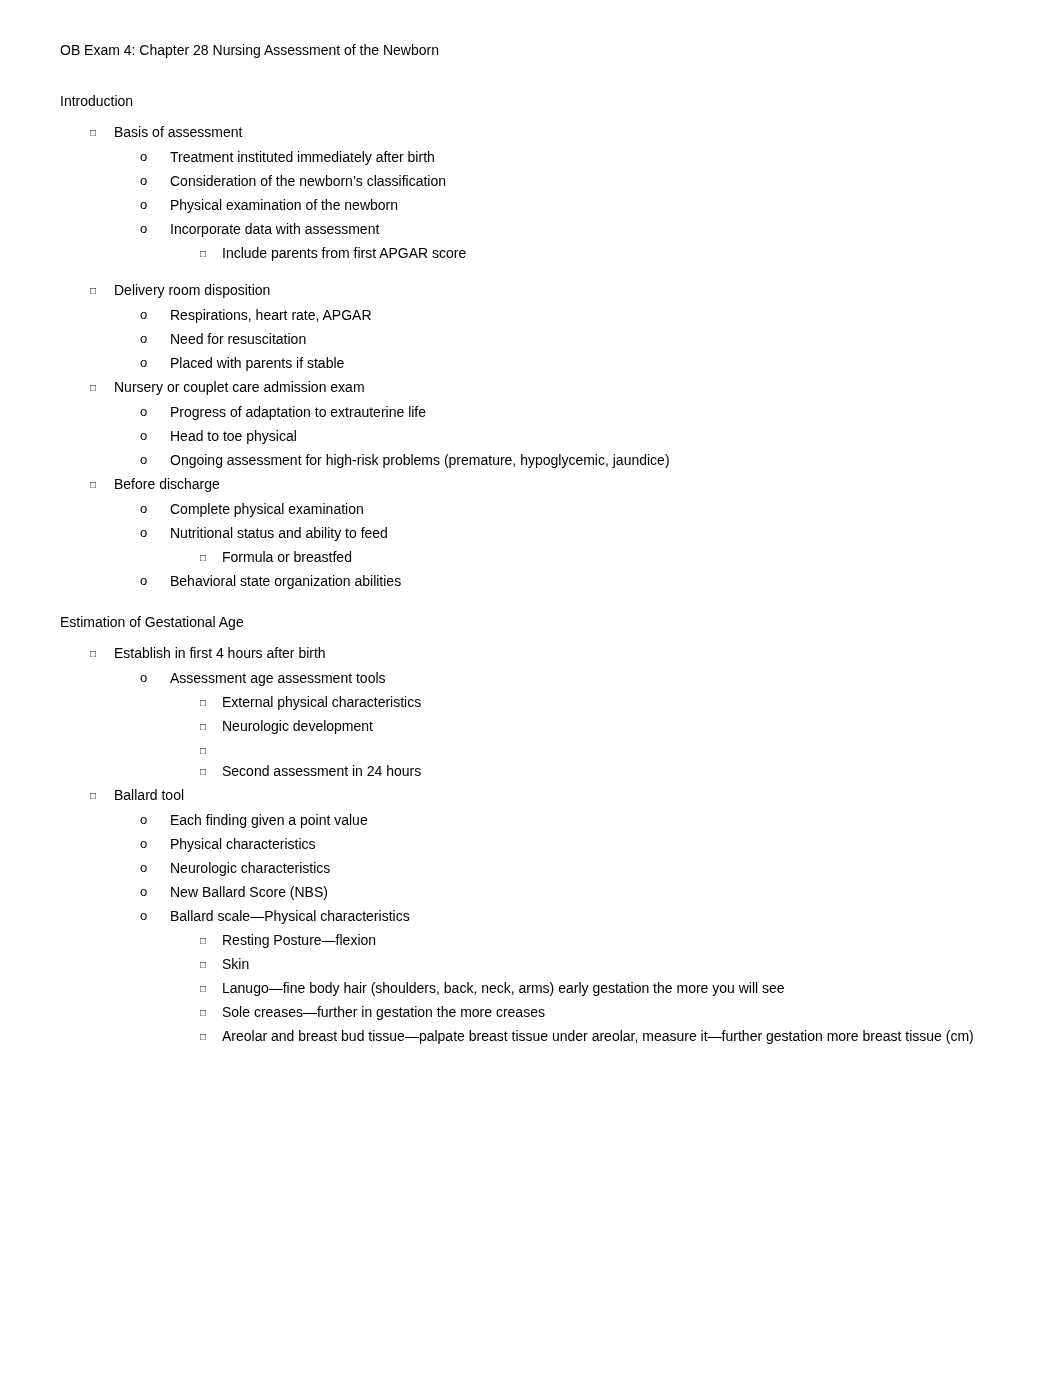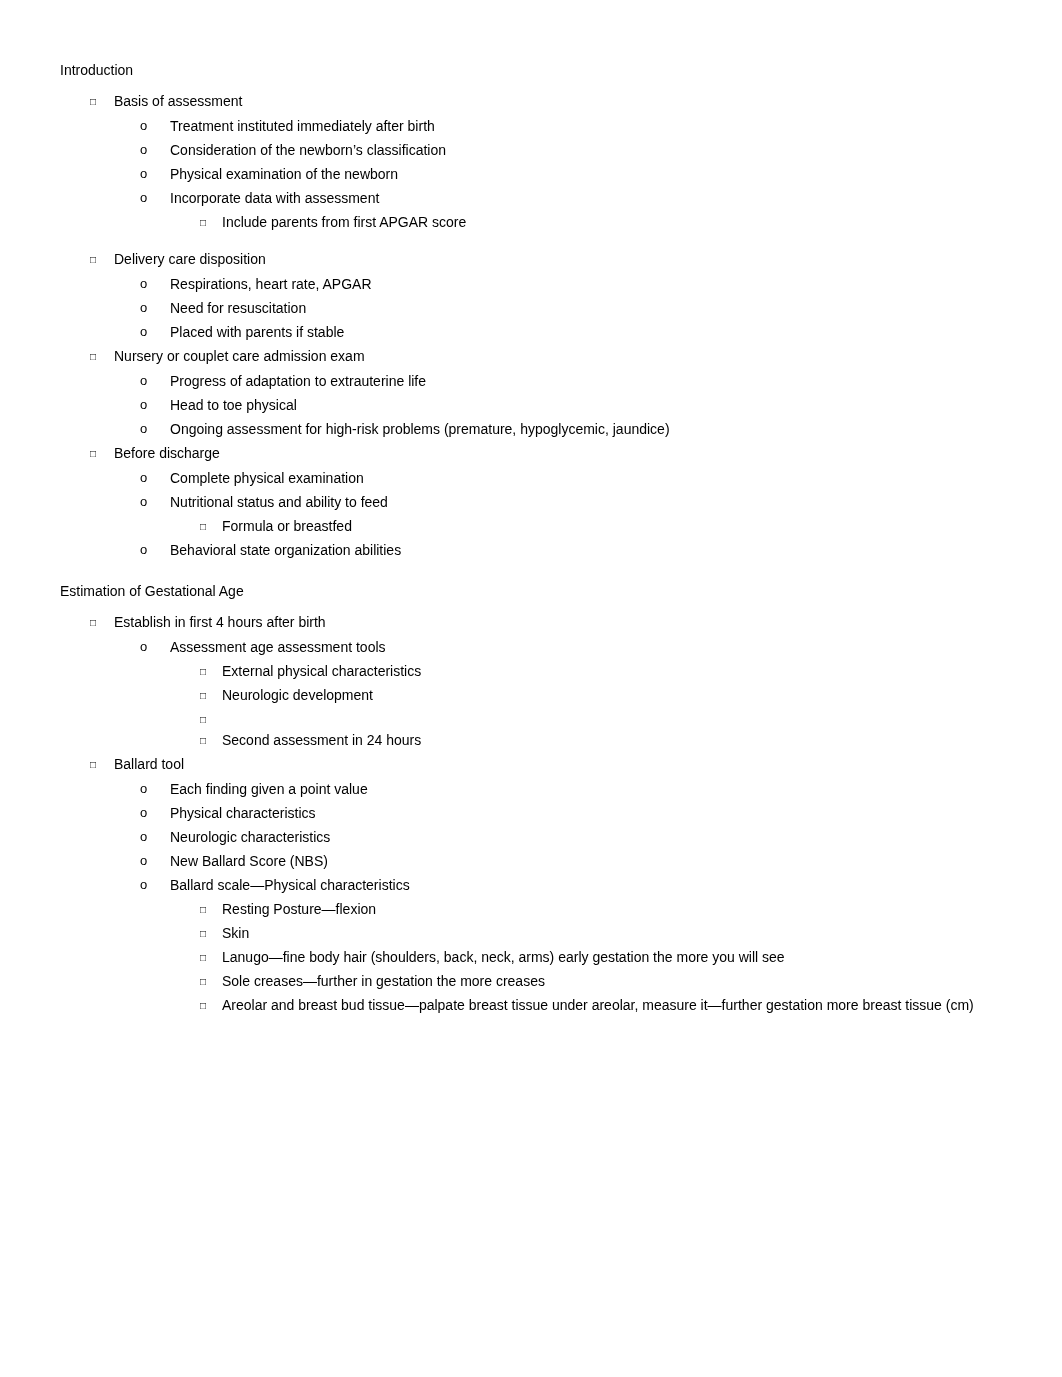--- a/index.html
+++ b/index.html
@@ -73,20 +73,21 @@
     }
 
     .section-gap {
       margin-top: 16px;
     }
   </style>
 </head>
 <body>
 
 <div>
+  <div class="page-title">OB Exam 4: Chapter 28 Nursing Assessment of the Newborn</div>
 
   <div class="section-gap">
     <div class="section-heading">Introduction</div>
 
     <div class="level1">
       <span class="level1-bullet">□</span>
       <span>Basis of assessment</span>
     </div>
     <div class="level2">
       <span class="level2-bullet">o</span>
@@ -107,21 +108,21 @@
     <div class="level3">
       <span class="level3-bullet">□</span>
       <span>Include parents from first APGAR score</span>
     </div>
   </div>
 
   <div class="section-gap">
 
     <div class="level1">
       <span class="level1-bullet">□</span>
-      <span>Delivery care disposition</span>
+      <span>Delivery room disposition</span>
     </div>
     <div class="level2">
       <span class="level2-bullet">o</span>
       <span>Respirations, heart rate, APGAR</span>
     </div>
     <div class="level2">
       <span class="level2-bullet">o</span>
       <span>Need for resuscitation</span>
     </div>
     <div class="level2">

